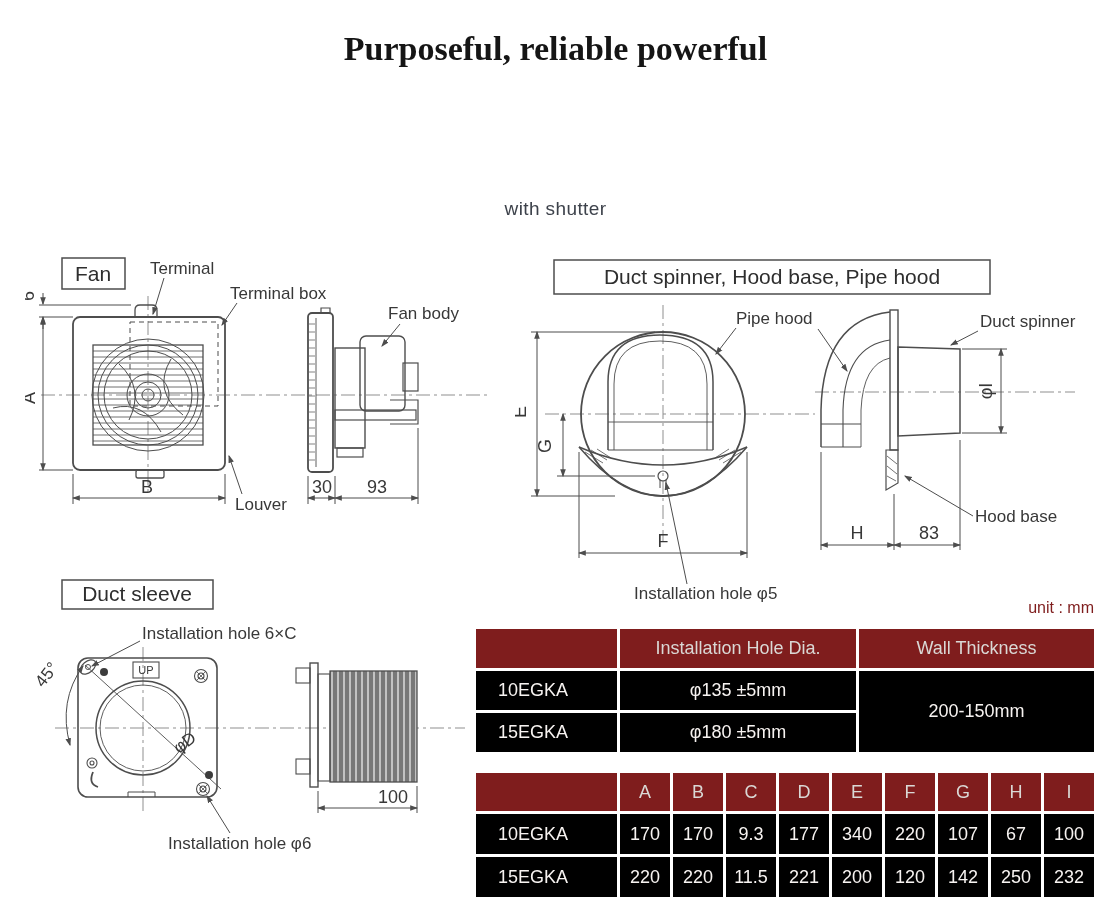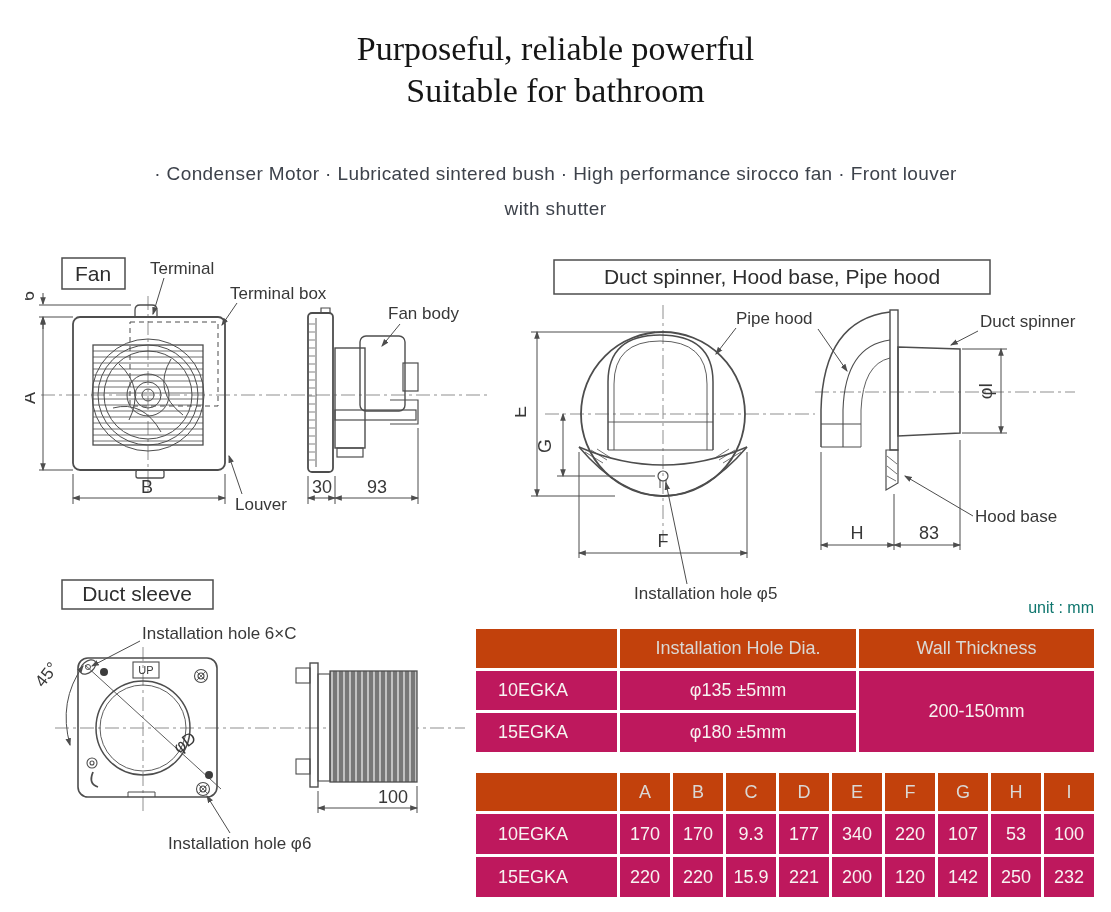--- a/index.html
+++ b/index.html
@@ -1,44 +1,44 @@
 <!DOCTYPE html>
 <html><head>
 <meta charset="utf-8">
 <style>
   html,body{margin:0;padding:0;background:#fff;}
   .page{position:relative;width:1111px;height:912px;background:#ffffff;overflow:hidden;
         font-family:"Liberation Sans",sans-serif;}
   .title{position:absolute;top:28px;left:0;width:100%;text-align:center;
-         font-family:"Liberation Serif",serif;font-weight:400;color:#151515;
+         font-family:"Liberation Serif",serif;font-weight:700;color:#151515;
          font-size:34px;line-height:42px;margin:0;}
   .features{position:absolute;top:156px;left:0;width:100%;text-align:center;
             color:#3d424b;font-size:19px;line-height:35px;letter-spacing:.4px;margin:0;}
   svg.diag{position:absolute;}
   svg text{font-family:"Liberation Sans",sans-serif;fill:#383838;}
   .lab{font-size:17px;}
   .dim{font-size:18px;}
   .boxlab{font-size:21px;fill:#2e2e2e;}
   .small{font-size:11px;}
   .unit-note{position:absolute;left:473px;top:599px;width:621px;text-align:right;
-             font-size:16px;color:#0f766e;}
+             font-size:16px;color:#7f1d1d;}
   table.tbl{position:absolute;border-collapse:collapse;table-layout:fixed;}
   table.tbl td{border:3px solid #ffffff;font-size:18px;text-align:center;
-               color:#f7f3f1;background:#be185d;overflow:hidden;}
-  table.tbl tr.hd td{background:#c2410c;color:#dad8d5;}
+               color:#f7f3f1;background:#000000;overflow:hidden;}
+  table.tbl tr.hd td{background:#7f1d1d;color:#dad8d5;}
   table.tbl td.model{text-align:left;padding-left:22px;}
 </style>
 </head>
 <body>
 
 <div class="page">
 
-  <h1 class="title"><span>Purposeful, reliable powerful</span><br><span>Suitable for bathroom</span></h1>
-
-  <p class="features"><span>· Condenser Motor · Lubricated sintered bush · High performance sirocco fan · Front louver</span><br><span>with shutter</span></p>
+  <h1 class="title"><span>Purposeful, reliable powerful</span><br></h1>
+
+  <p class="features"><br><span>with shutter</span></p>
 
   <svg class="diag" style="left:25px;top:248px" width="485" height="300" viewBox="0 0 485 300">
     <defs>
       <marker id="arF" viewBox="0 0 10 10" refX="8.5" refY="5" markerWidth="8" markerHeight="8" orient="auto-start-reverse">
         <path d="M0,1.5 L10,5 L0,8.5 z" fill="#4d4d4d"></path>
       </marker>
     </defs>
 
     <g fill="none" stroke="#8f8f8f" stroke-width="1" stroke-dasharray="14 4 3 4">
       <path d="M16,147 H462"></path>
@@ -311,28 +311,28 @@
     </tr>
     <tr style="height:43px">
       <td class="model">10EGKA</td>
       <td>170</td>
       <td>170</td>
       <td>9.3</td>
       <td>177</td>
       <td>340</td>
       <td>220</td>
       <td>107</td>
-      <td>53</td>
+      <td>67</td>
       <td>100</td>
     </tr>
     <tr style="height:43px">
       <td class="model">15EGKA</td>
       <td>220</td>
       <td>220</td>
-      <td>15.9</td>
+      <td>11.5</td>
       <td>221</td>
       <td>200</td>
       <td>120</td>
       <td>142</td>
       <td>250</td>
       <td>232</td>
     </tr>
   </tbody>
     </table>
 

